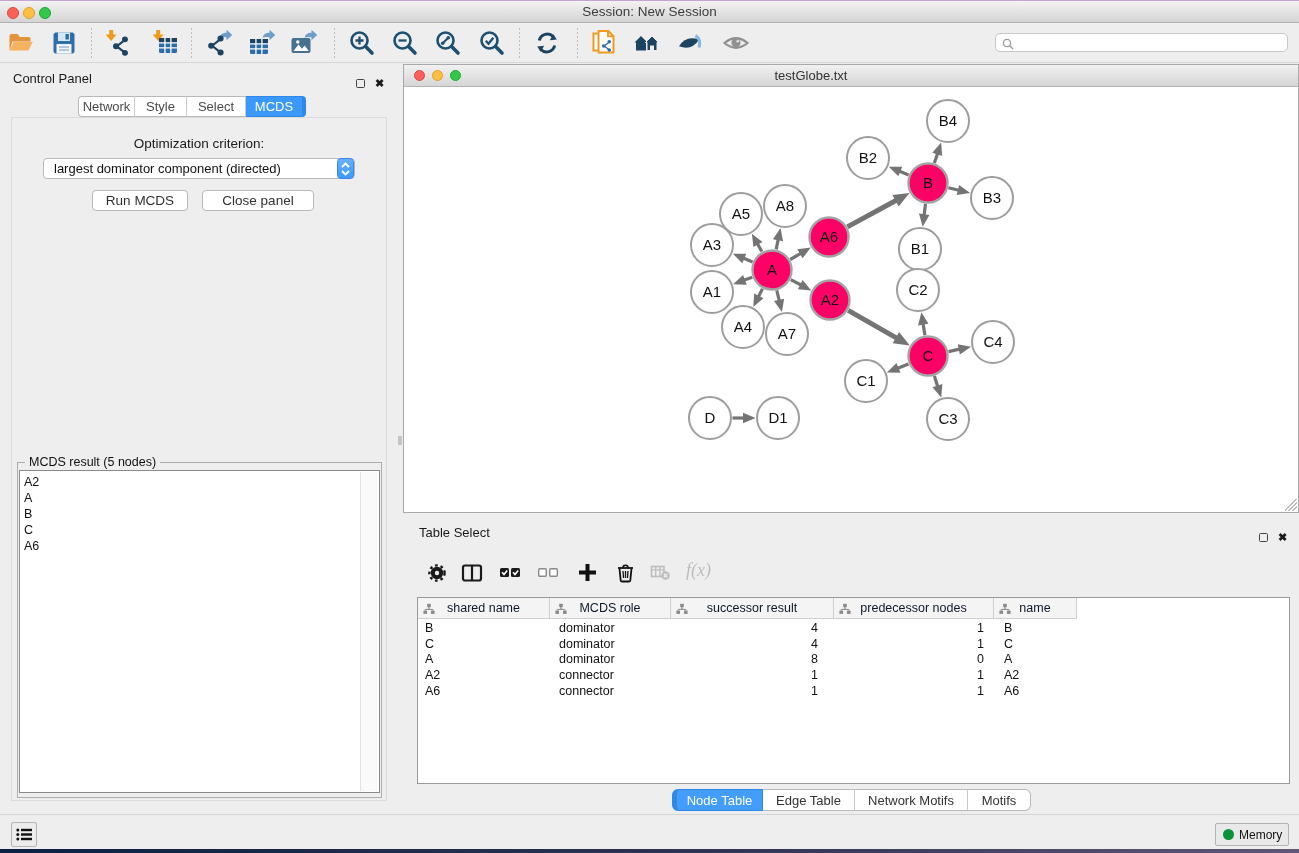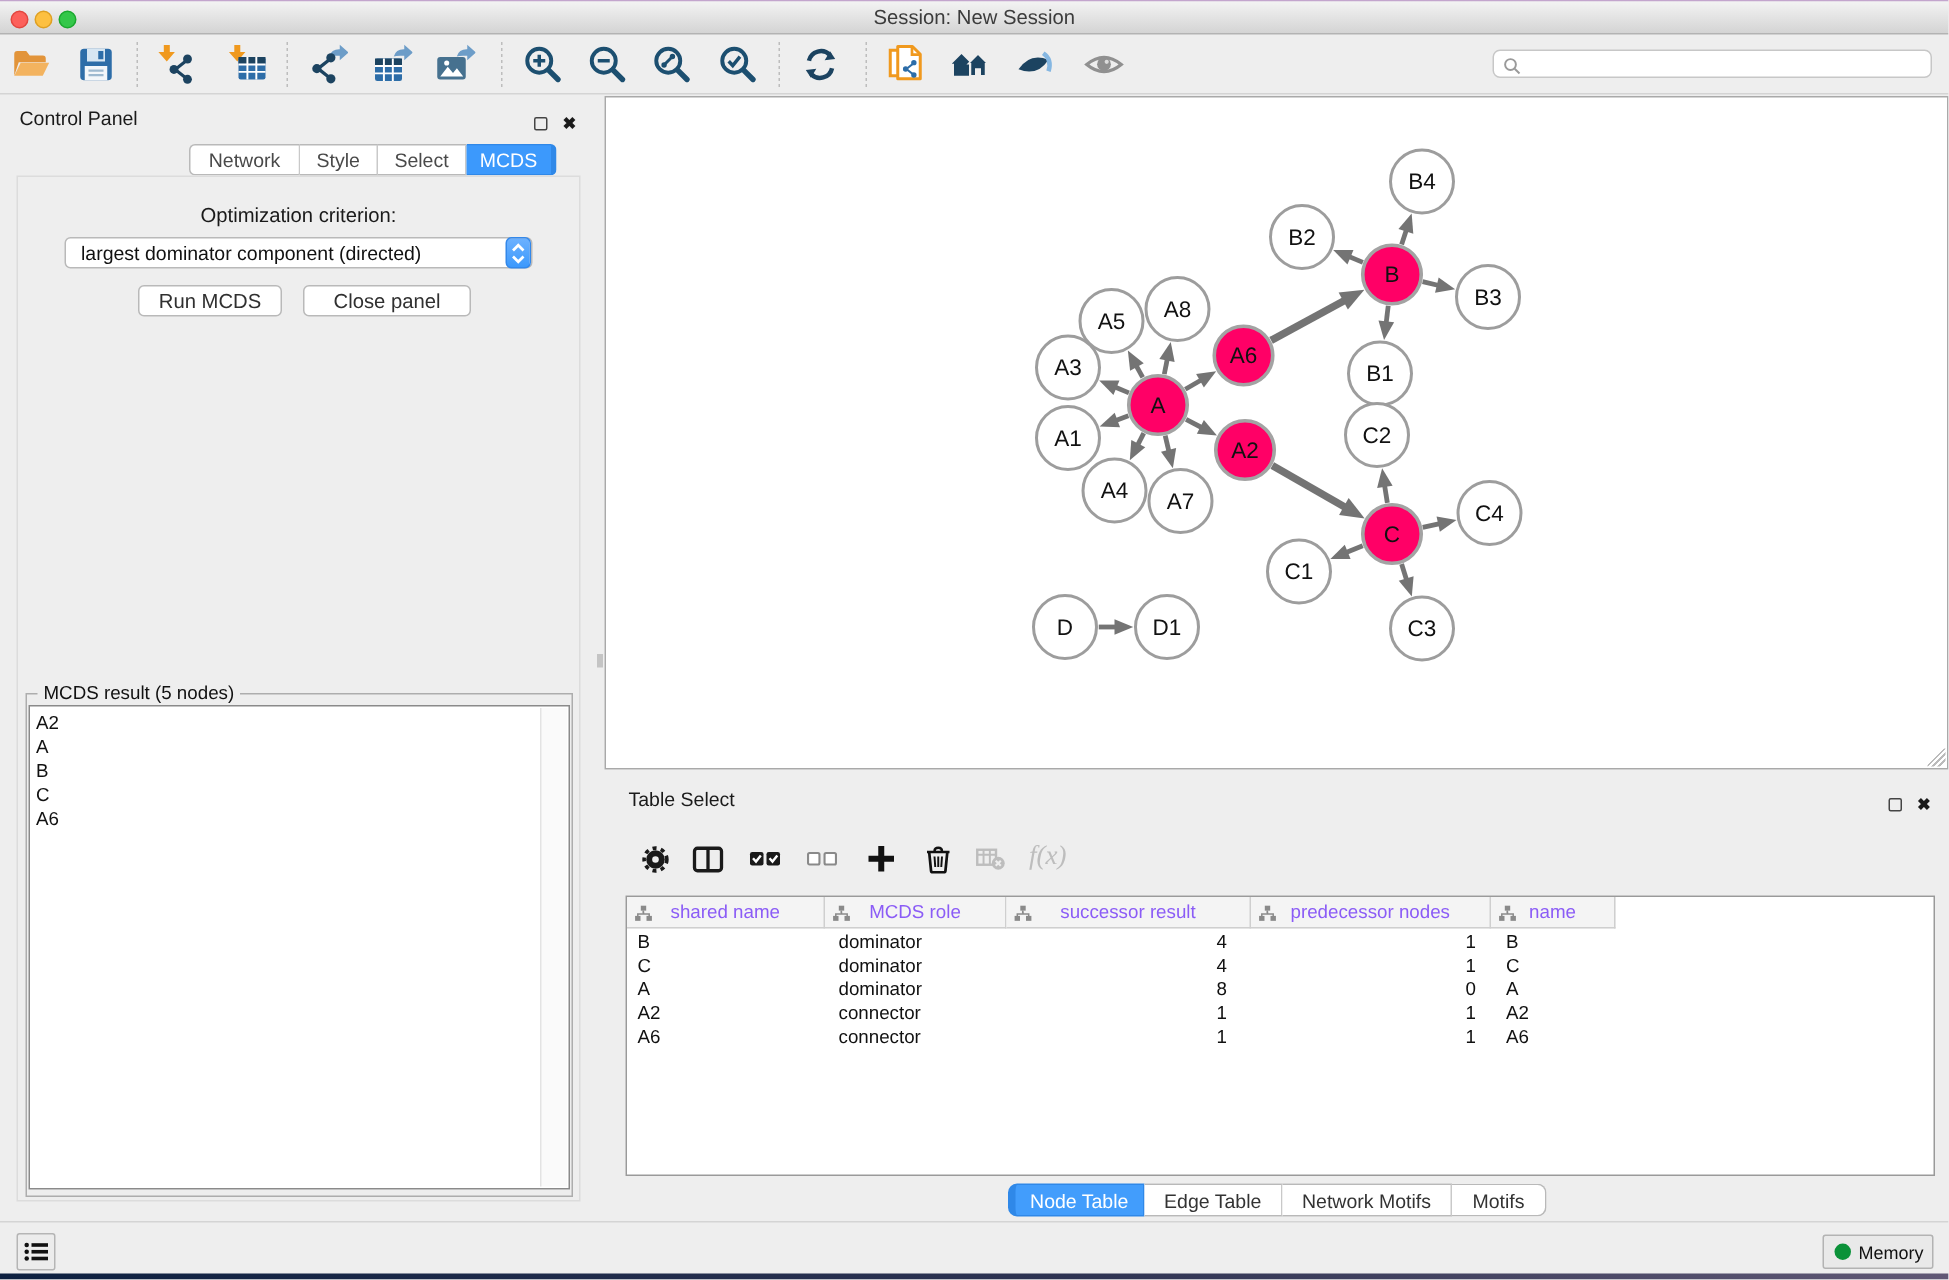--- a/index.html
+++ b/index.html
@@ -60,21 +60,21 @@
  linear-gradient(135deg,transparent 45%,#bbb 45%,#bbb 52%,transparent 52%,transparent 61%,#bbb 61%,#bbb 68%,transparent 68%,transparent 77%,#bbb 77%,#bbb 84%,transparent 84%)}
 
 .tp-title{left:419px;top:525px;font-size:13px;color:#1a1a1a}
 .tp-float{left:1259px;top:528px}
 .tp-close{left:1278px;top:527px}
 .tp-icon{position:absolute;top:562px;width:22px;height:22px}
 .tp-icon svg{display:block}
 .fx{position:absolute;left:686px;top:560px;font-family:"Liberation Serif",serif;font-style:italic;font-size:18px;color:#bdbdbd}
 .dtable{left:417px;top:597px;width:873px;height:187px;background:#fff;border:1px solid #9a9a9a}
 .thead{position:absolute;left:0;top:0;height:21px;display:flex}
-.th{height:21px;background:#f4f4f4;border-right:1px solid #cfcfcf;border-bottom:1px solid #cfcfcf;font-size:12.5px;color:#8b5cf6;display:flex;align-items:center;justify-content:center;position:relative}
+.th{height:21px;background:#f4f4f4;border-right:1px solid #cfcfcf;border-bottom:1px solid #cfcfcf;font-size:12.5px;color:#0f172a;display:flex;align-items:center;justify-content:center;position:relative}
 .th .hicon{position:absolute;left:5px;top:5px}
 .tbody{position:absolute;left:0;top:23px;width:100%}
 .tr{display:flex;height:15.7px;font-size:12.5px;color:#111}
 .td{line-height:15.7px;white-space:nowrap;overflow:hidden}
 
 .btabs{left:672px;top:789px;height:22px;display:flex}
 .btab{height:22px;background:#fff;border-top:1px solid #b9b9b9;border-bottom:1px solid #b9b9b9;border-right:1px solid #c9c9c9;font-size:13px;color:#333;display:flex;align-items:center;justify-content:center}
 .btab:first-child{border-left:5px solid #701a75;border-radius:6px 0 0 6px}
 .btab:last-child{border-radius:0 6px 6px 0;border-right:1px solid #b9b9b9}
 .btab.active{background:#429dfc;color:#fff;border-color:#2f88e8}
@@ -247,21 +247,21 @@
         <circle cx="5" cy="5" r="3.6" fill="none" stroke="#9a9a9a" stroke-width="1.3"></circle>
         <path d="M7.8 7.8 L11 11" stroke="#9a9a9a" stroke-width="1.3"></path>
       </svg>
   </div>
 </div>
 
 <div class="abs cp-title">Control Panel</div>
 <div class="abs cp-float"><span class="wi-float"></span></div>
 <div class="abs cp-close"><span class="wi-close">✖</span></div>
 <div class="abs cp-tabs" id="cp-tabs">
-    <div class="seg" style="width: 74px; margin-left: 48px;">Network</div>
+    <div class="seg" style="width: 57px;">Network</div>
     <div class="seg" style="width: 52px;">Style</div>
     <div class="seg" style="width: 59px;">Select</div>
     <div class="seg active" style="width: 60px;">MCDS</div>
   </div>
 <div class="abs cp-content"></div>
 <div class="abs opt-label">Optimization criterion:</div>
 <div class="abs dropdown">
   <span>largest dominator component (directed)</span>
   <span class="dd-step">
     <svg width="9" height="14" viewBox="0 0 9 14">
@@ -279,20 +279,28 @@
 <div class="pad"></div>
     <div class="item">A2</div>
     <div class="item">A</div>
     <div class="item">B</div>
     <div class="item">C</div>
     <div class="item">A6</div>
   </div>
 <div class="abs divider-grip"></div>
 
 <div class="abs netwin">
+  <div class="net-titlebar">
+    <div class="net-title">testGlobe.txt</div>
+    <div class="net-lights">
+      <span class="light red"></span>
+      <span class="light yellow"></span>
+      <span class="light green"></span>
+    </div>
+  </div>
   <svg id="graph" width="894" height="425">
       <line x1="357.8" y1="164.6" x2="353.0" y2="155.9" stroke="#747474" stroke-width="3.2"></line>
       <polygon points="347.9,146.7 358.5,155.1 349.4,160.1" fill="#747474"></polygon>
       <line x1="372.2" y1="162.4" x2="374.4" y2="151.3" stroke="#747474" stroke-width="3.2"></line>
       <polygon points="376.5,141.0 379.1,154.3 368.9,152.3" fill="#747474"></polygon>
       <line x1="348.6" y1="174.9" x2="338.5" y2="170.7" stroke="#747474" stroke-width="3.2"></line>
       <polygon points="328.8,166.7 342.3,166.7 338.3,176.3" fill="#747474"></polygon>
       <line x1="348.3" y1="190.2" x2="339.0" y2="193.6" stroke="#747474" stroke-width="3.2"></line>
       <polygon points="329.1,197.3 339.1,188.1 342.7,197.8" fill="#747474"></polygon>
       <line x1="358.5" y1="201.7" x2="354.0" y2="210.6" stroke="#747474" stroke-width="3.2"></line>

